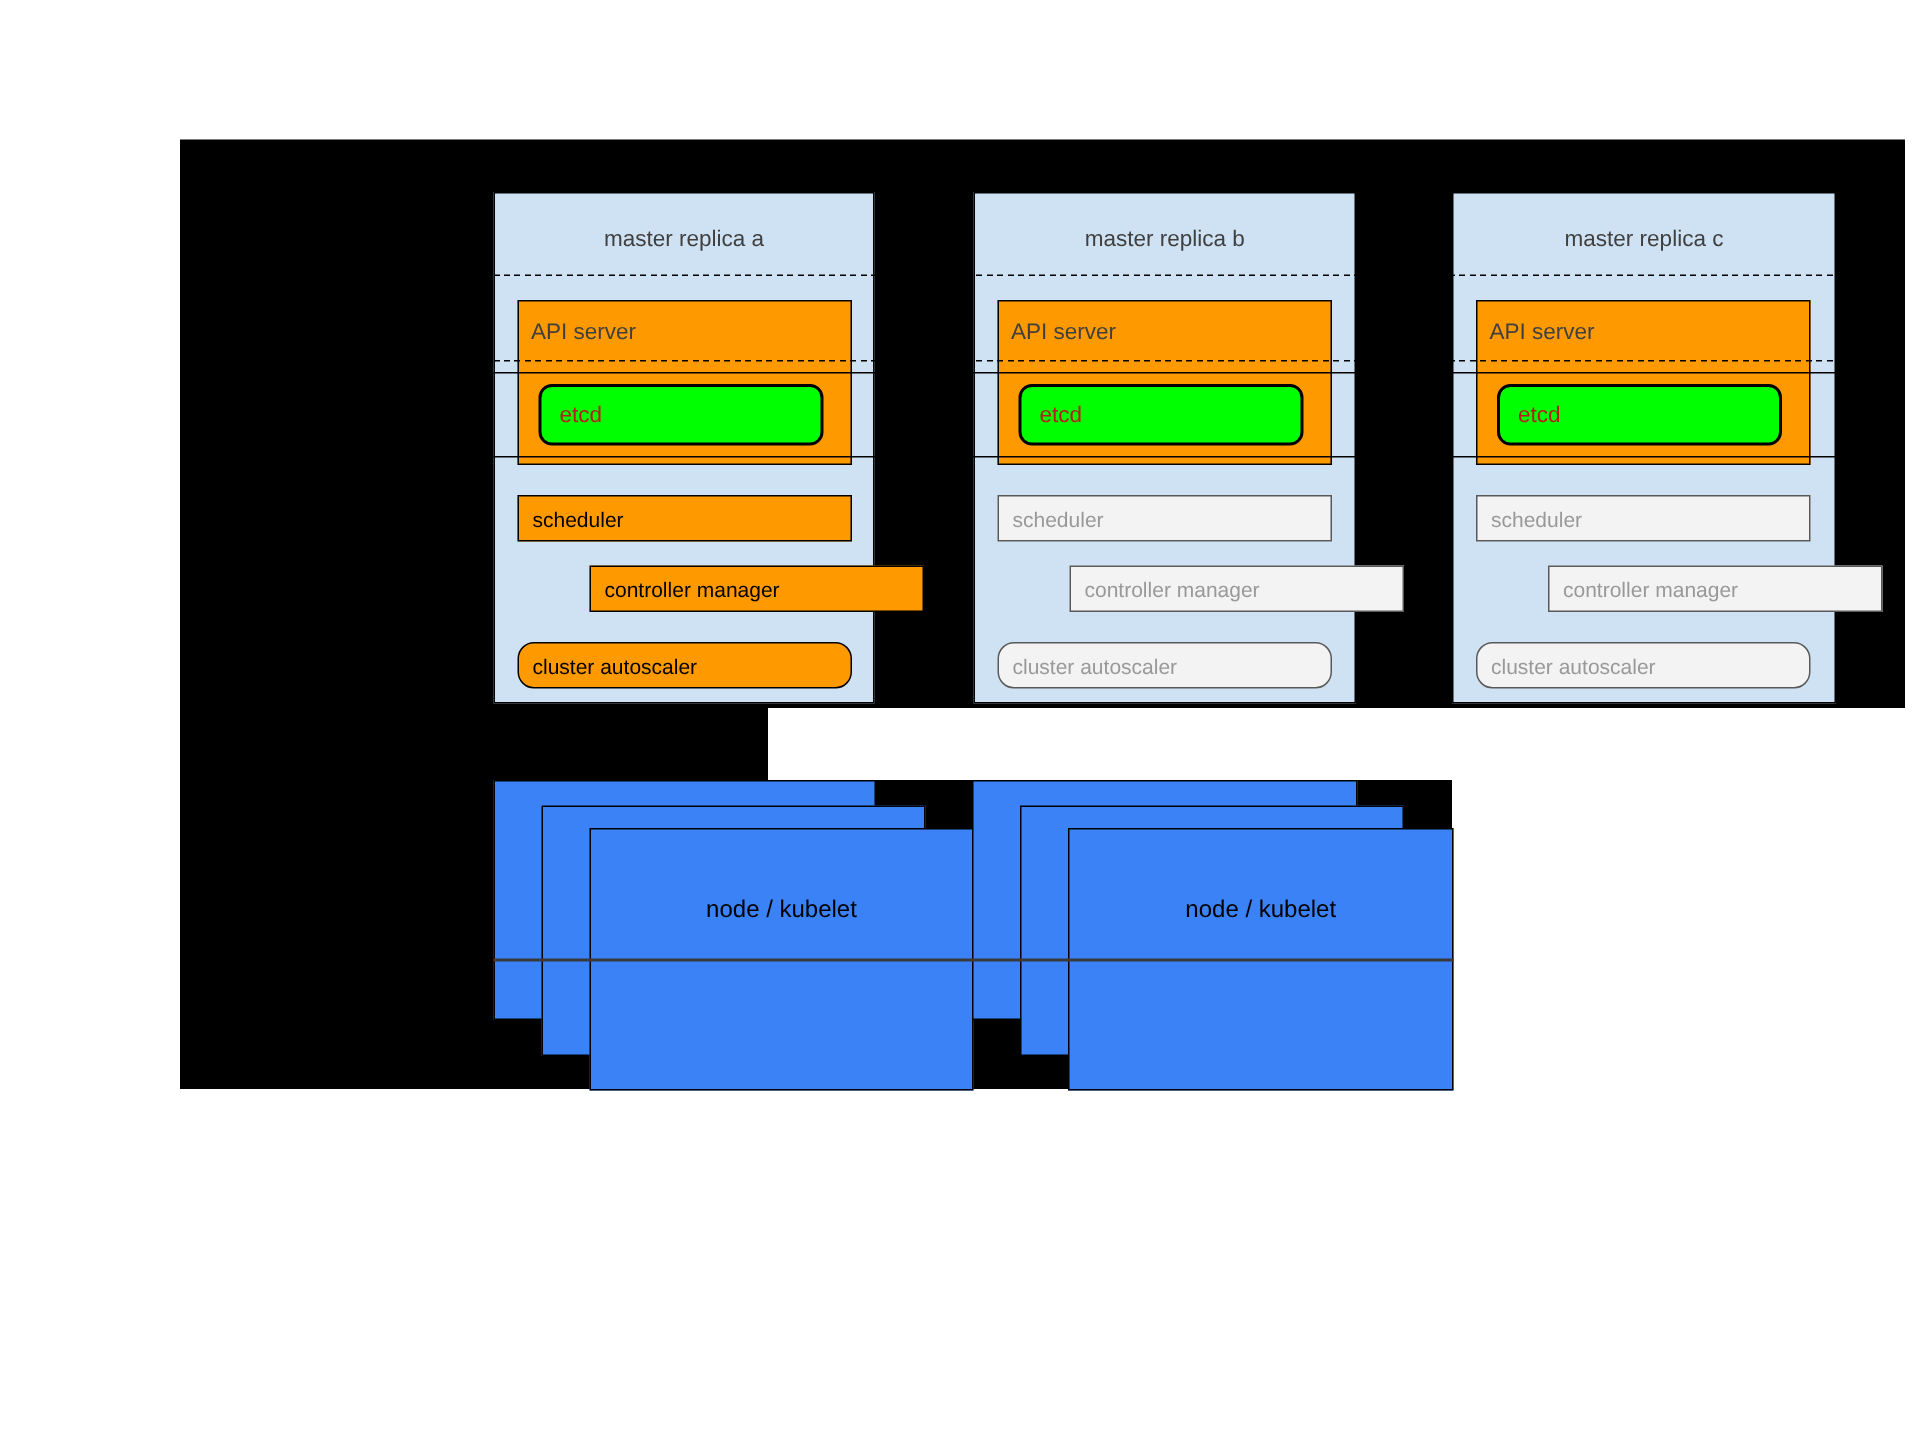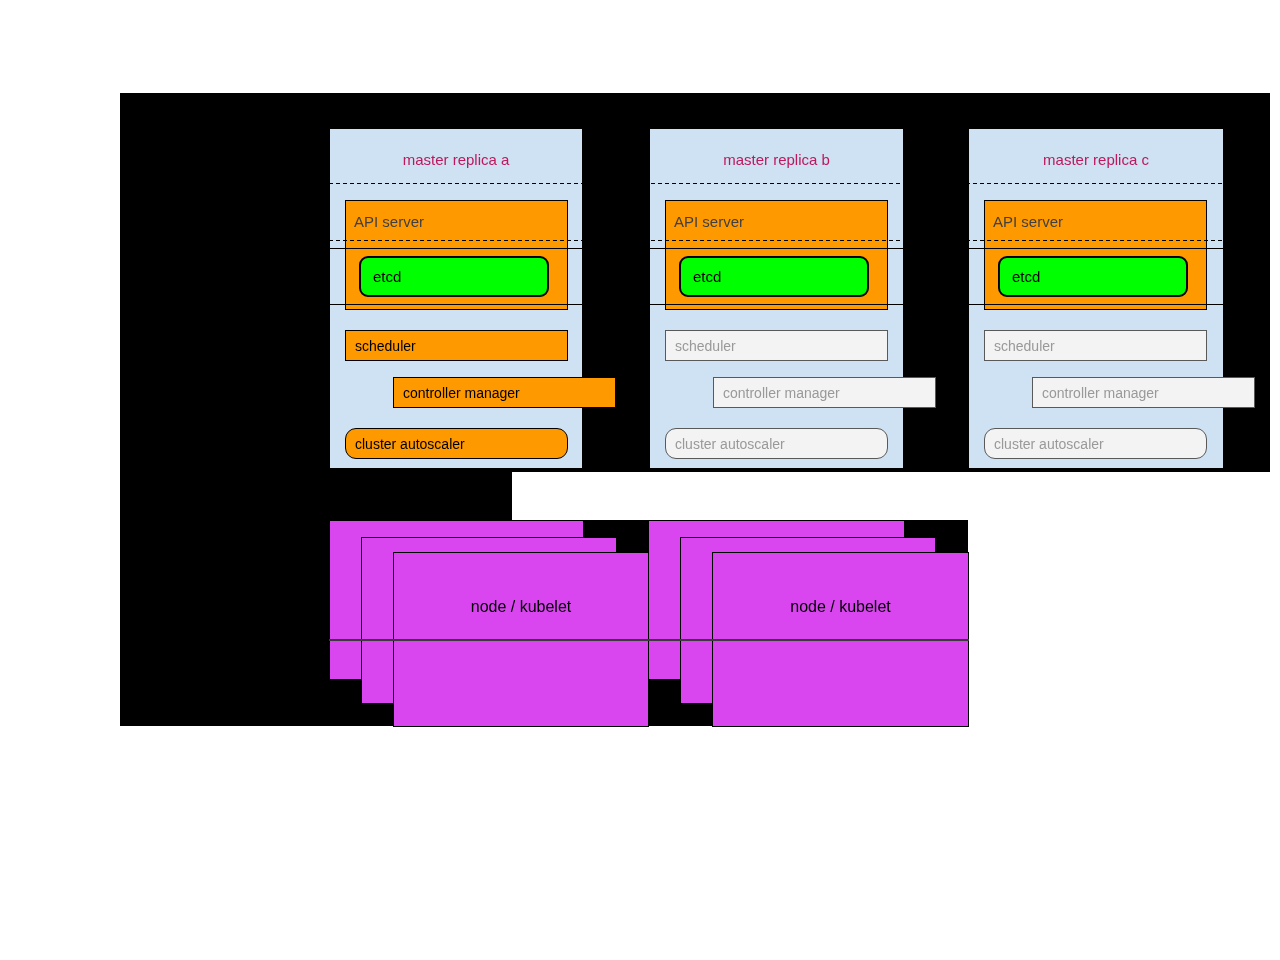--- a/index.html
+++ b/index.html
@@ -17,33 +17,33 @@
   
   .replica{
     background:#cfe2f3;border:1px solid #000;z-index:10;
     top:128px;height:341px;
   }
   #replica-a{left:329px;width:254px;}
   #replica-b{left:649px;width:255px;}
   #replica-c{left:968px;width:256px;}
   .replica-title{
     position:absolute;left:0;top:20px;width:100%;height:22px;line-height:22px;
-    text-align:center;font-size:15px;color:#be185d;
+    text-align:center;font-size:15px;color:#404040;
   }
   .api-box{
     position:absolute;left:15px;top:71px;width:223px;height:110px;
     background:#ff9900;border:1px solid #000;
   }
   .api-label{position:absolute;left:8px;top:12px;font-size:15px;color:#404040;}
   .etcd-box{
     position:absolute;left:13px;top:55px;width:190px;height:41px;
     background:#00ff00;border:2px solid #000;border-radius:9px;
     display:flex;align-items:center;
   }
-  .etcd-label{font-size:15px;color:#000000;padding-left:12px;}
+  .etcd-label{font-size:15px;color:#b91c1c;padding-left:12px;}
   .mini{
     position:absolute;left:15px;width:223px;height:31px;
     display:flex;align-items:center;font-size:14px;
   }
   .mini span{padding-left:9px;white-space:nowrap;}
   .mini.m1{top:201px;} .mini.m2{top:248px;margin-left:48px;} .mini.m3{top:299px;border-radius:11px;}
   .mini.active{background:#ff9900;border:1px solid #000;color:#000;}
   .mini.inactive{background:#f3f3f3;border:1px solid #595959;color:#999999;}
 
   
@@ -52,21 +52,21 @@
     height:1px;
     background:repeating-linear-gradient(90deg,#000 0 4px,transparent 4px 7px);
   }
   .solid{height:1px;background:#000;}
   #dash-line-1{top:183px;}
   #dash-line-2{top:240px;}
   #etcd-line-top{top:248px;}
   #etcd-line-bottom{top:304px;}
 
   
-  .node-box{background:#d946ef;border:1px solid #000;}
+  .node-box{background:#3b82f6;border:1px solid #000;}
   #s1-back {left:329px;top:520px;width:255px;height:160px;z-index:10;}
   #s1-mid  {left:361px;top:537px;width:256px;height:167px;z-index:11;}
   #s1-front{left:393px;top:552px;width:256px;height:175px;z-index:12;}
   #s2-back {left:648px;top:520px;width:257px;height:160px;z-index:13;}
   #s2-mid  {left:680px;top:537px;width:256px;height:167px;z-index:14;}
   #s2-front{left:712px;top:552px;width:257px;height:175px;z-index:15;}
   .node-label{
     position:absolute;left:0;top:44px;width:100%;height:20px;line-height:20px;
     text-align:center;font-size:16px;color:#000;
   }

